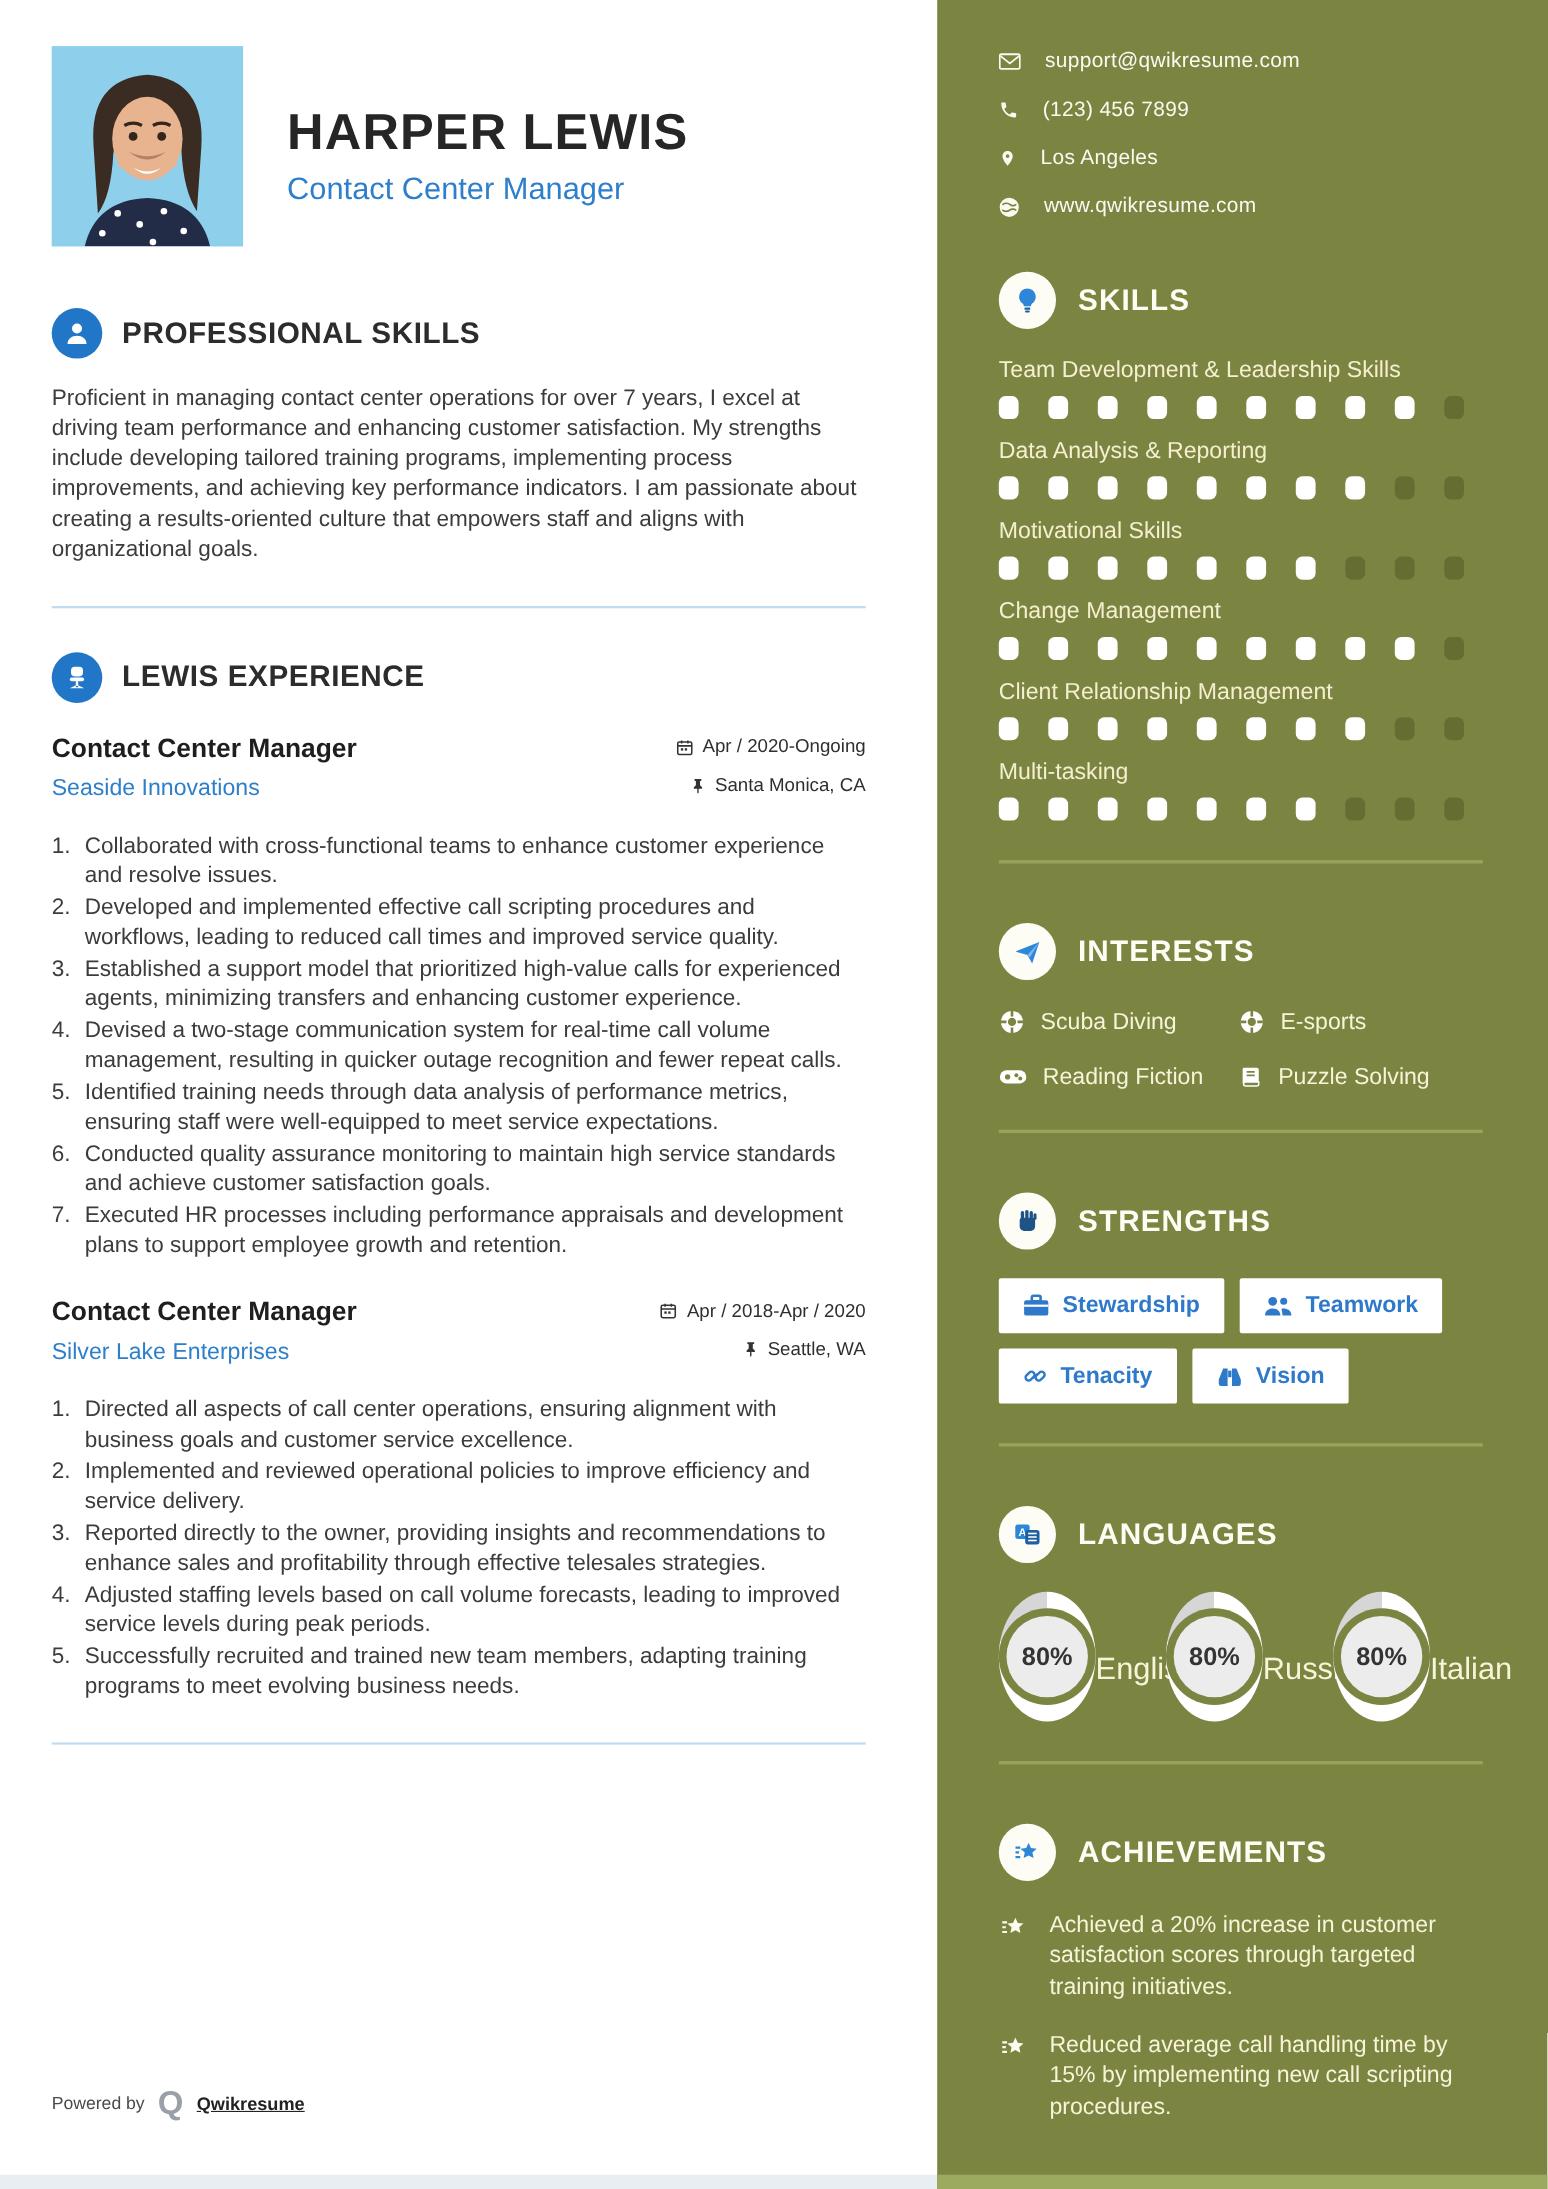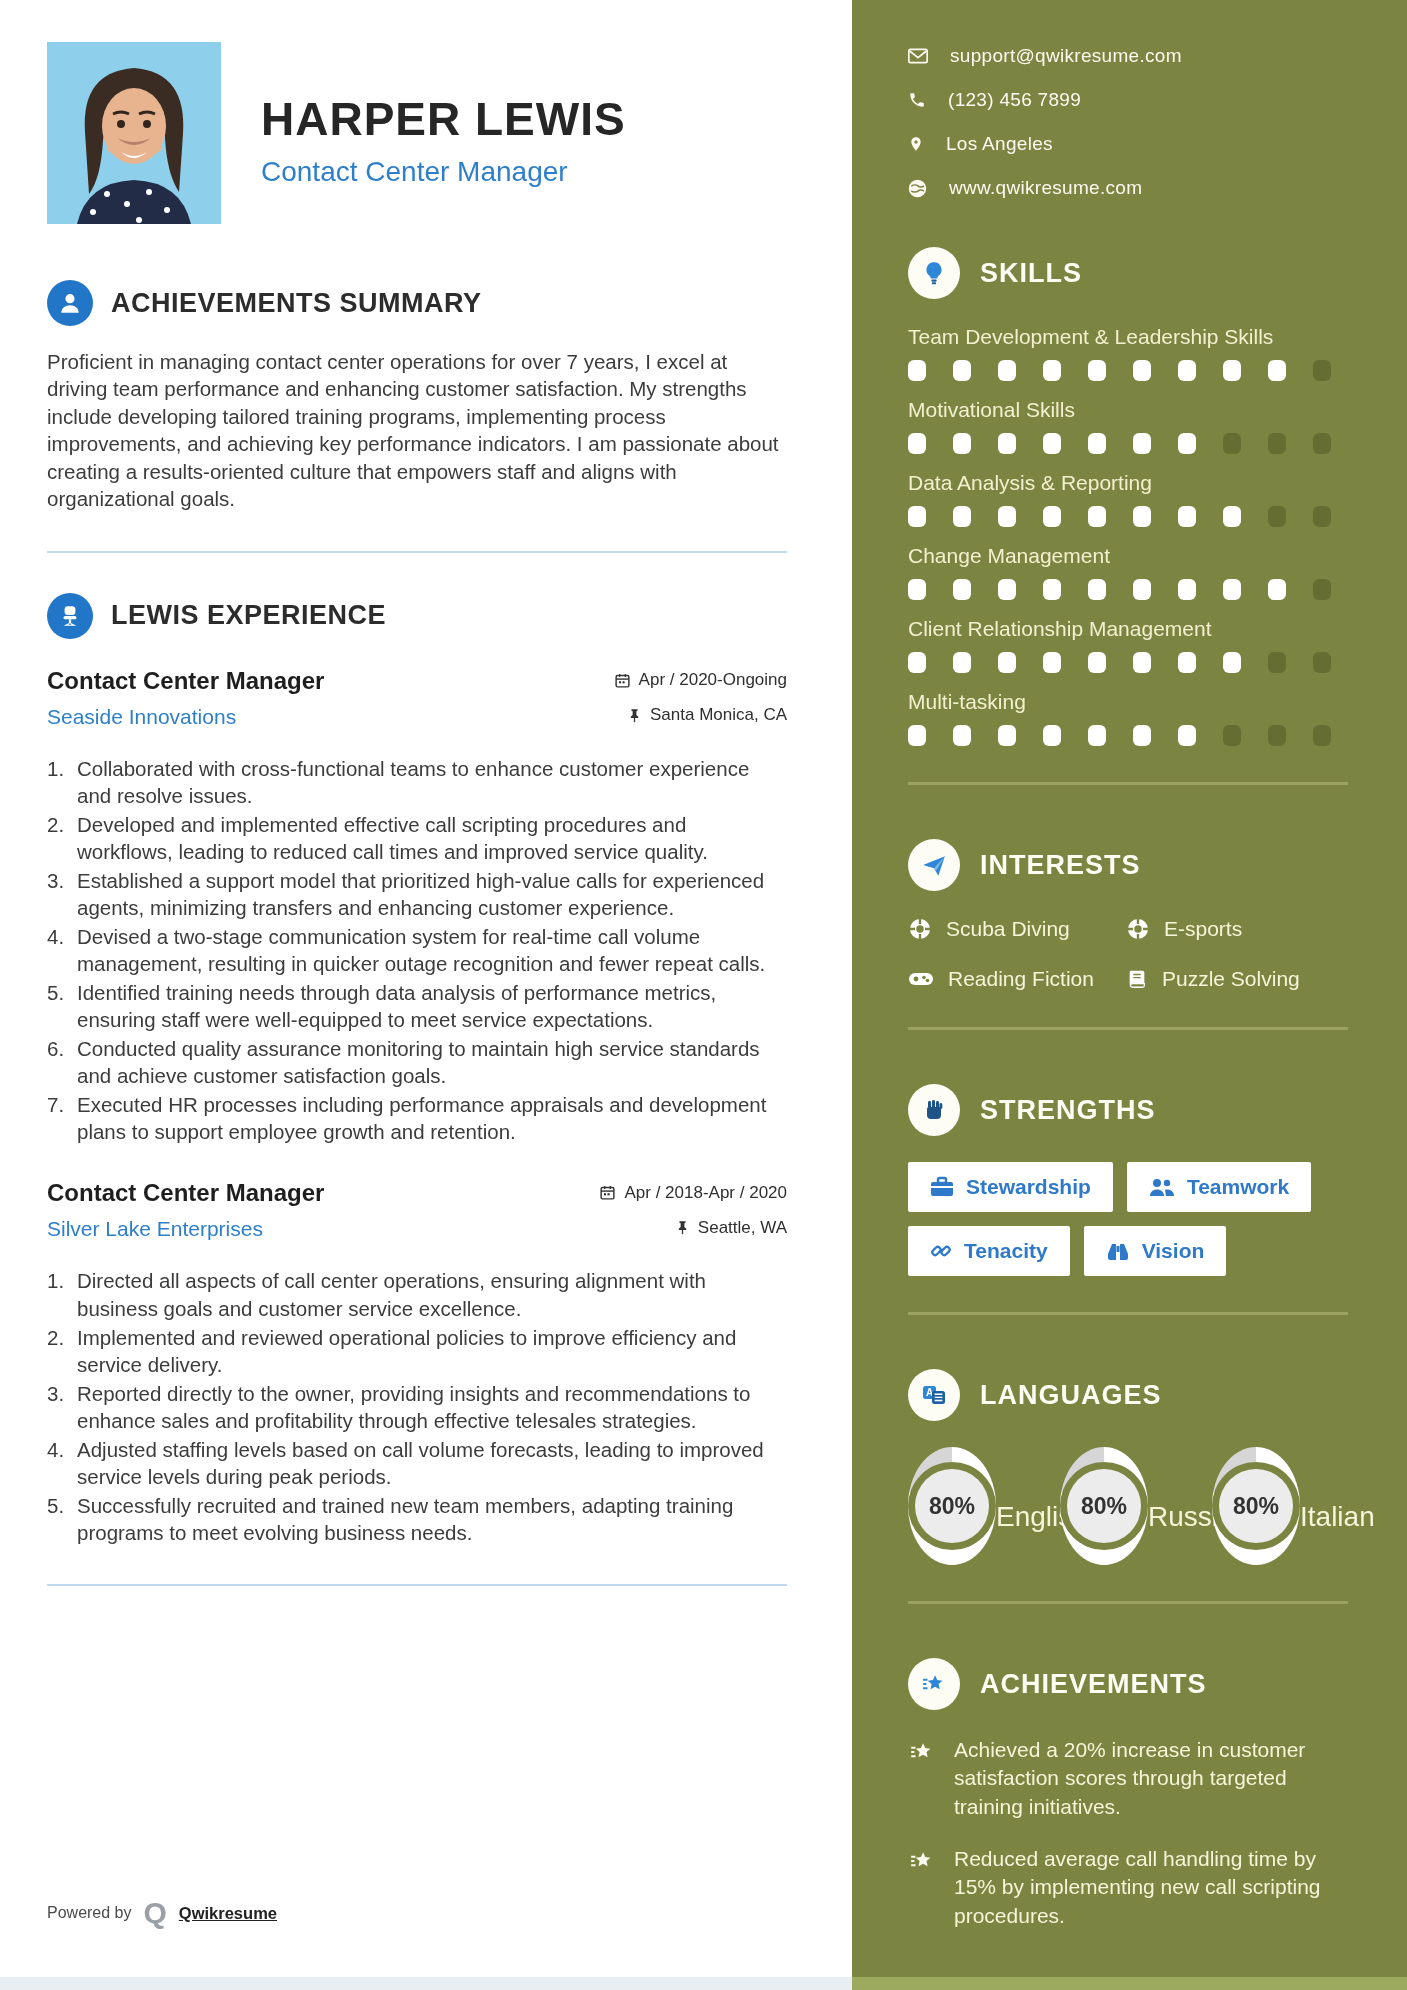--- a/index.html
+++ b/index.html
@@ -116,21 +116,21 @@
     </div>
 
     <div class="summary-sec">
       <div class="sec-head">
         <span class="sec-ico">
           <svg width="26" height="26" viewBox="0 0 24 24">
               <circle cx="12" cy="8" r="4.2" fill="#fff"></circle>
               <path d="M4 21c0-4.4 3.6-7 8-7s8 2.6 8 7z" fill="#fff"></path>
             </svg>
         </span>
-        <span class="sec-title">ACHIEVEMENTS SUMMARY</span>
+        <span class="sec-title">PROFESSIONAL SKILLS</span>
       </div>
       <p class="summary-text">Proficient in managing contact center operations for over 7 years, I excel at driving team performance and enhancing customer satisfaction. My strengths include developing tailored training programs, implementing process improvements, and achieving key performance indicators. I am passionate about creating a results-oriented culture that empowers staff and aligns with organizational goals.</p>
     </div>
 
     <hr class="divider-l">
 
     <div class="work-sec">
       <div class="sec-head">
         <span class="sec-ico">
           <svg width="26" height="26" viewBox="0 0 24 24" fill="#fff">
@@ -272,45 +272,45 @@
             <span class="dot filled"></span>
             <span class="dot filled"></span>
             <span class="dot filled"></span>
             <span class="dot filled"></span>
             <span class="dot filled"></span>
             <span class="dot filled"></span>
             <span class="dot"></span>
           </div>
       </div>
       <div class="skill">
+        <div class="skill-name">Data Analysis &amp; Reporting</div>
+        <div class="dots">
+            <span class="dot filled"></span>
+            <span class="dot filled"></span>
+            <span class="dot filled"></span>
+            <span class="dot filled"></span>
+            <span class="dot filled"></span>
+            <span class="dot filled"></span>
+            <span class="dot filled"></span>
+            <span class="dot filled"></span>
+            <span class="dot"></span>
+            <span class="dot"></span>
+          </div>
+      </div>
+      <div class="skill">
         <div class="skill-name">Motivational Skills</div>
         <div class="dots">
             <span class="dot filled"></span>
             <span class="dot filled"></span>
             <span class="dot filled"></span>
             <span class="dot filled"></span>
             <span class="dot filled"></span>
             <span class="dot filled"></span>
             <span class="dot filled"></span>
             <span class="dot"></span>
-            <span class="dot"></span>
-            <span class="dot"></span>
-          </div>
-      </div>
-      <div class="skill">
-        <div class="skill-name">Data Analysis &amp; Reporting</div>
-        <div class="dots">
-            <span class="dot filled"></span>
-            <span class="dot filled"></span>
-            <span class="dot filled"></span>
-            <span class="dot filled"></span>
-            <span class="dot filled"></span>
-            <span class="dot filled"></span>
-            <span class="dot filled"></span>
-            <span class="dot filled"></span>
             <span class="dot"></span>
             <span class="dot"></span>
           </div>
       </div>
       <div class="skill">
         <div class="skill-name">Change Management</div>
         <div class="dots">
             <span class="dot filled"></span>
             <span class="dot filled"></span>
             <span class="dot filled"></span>

